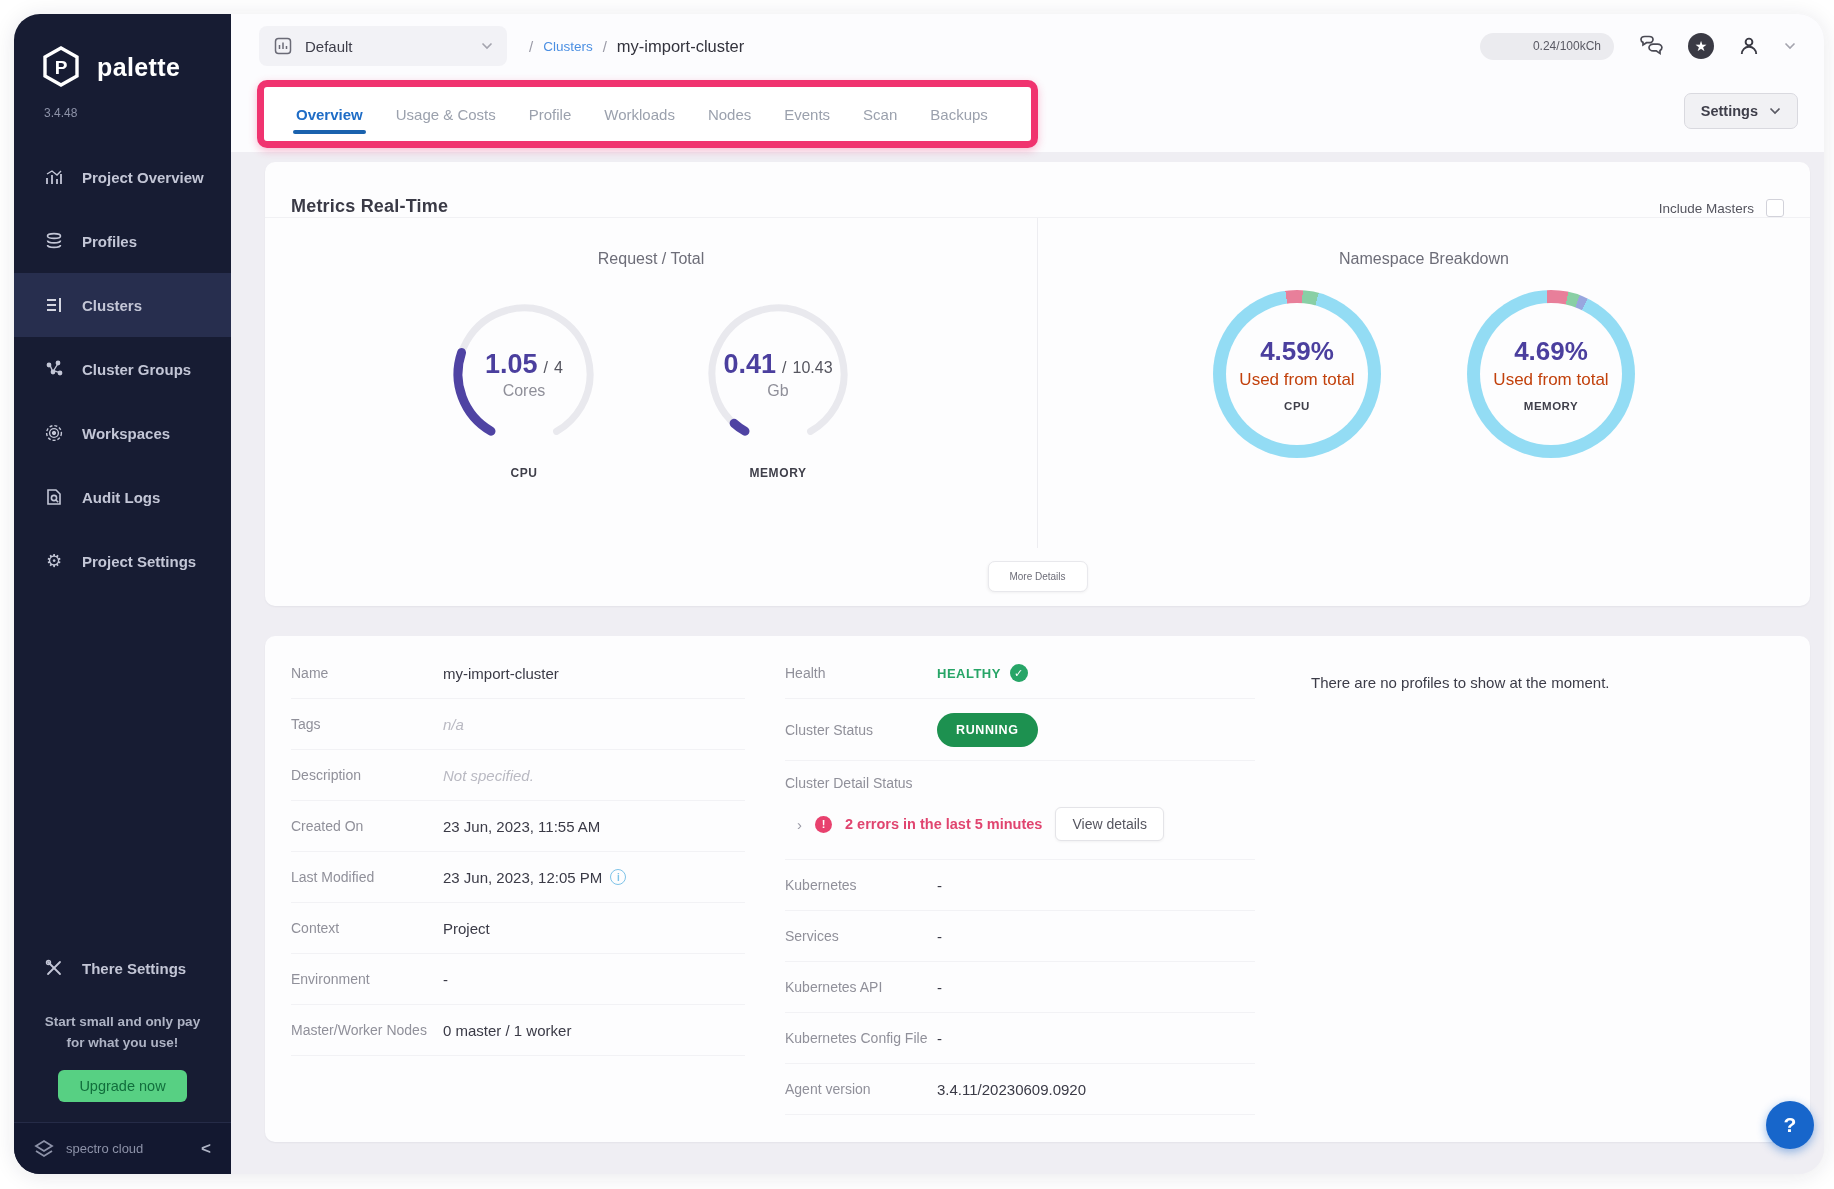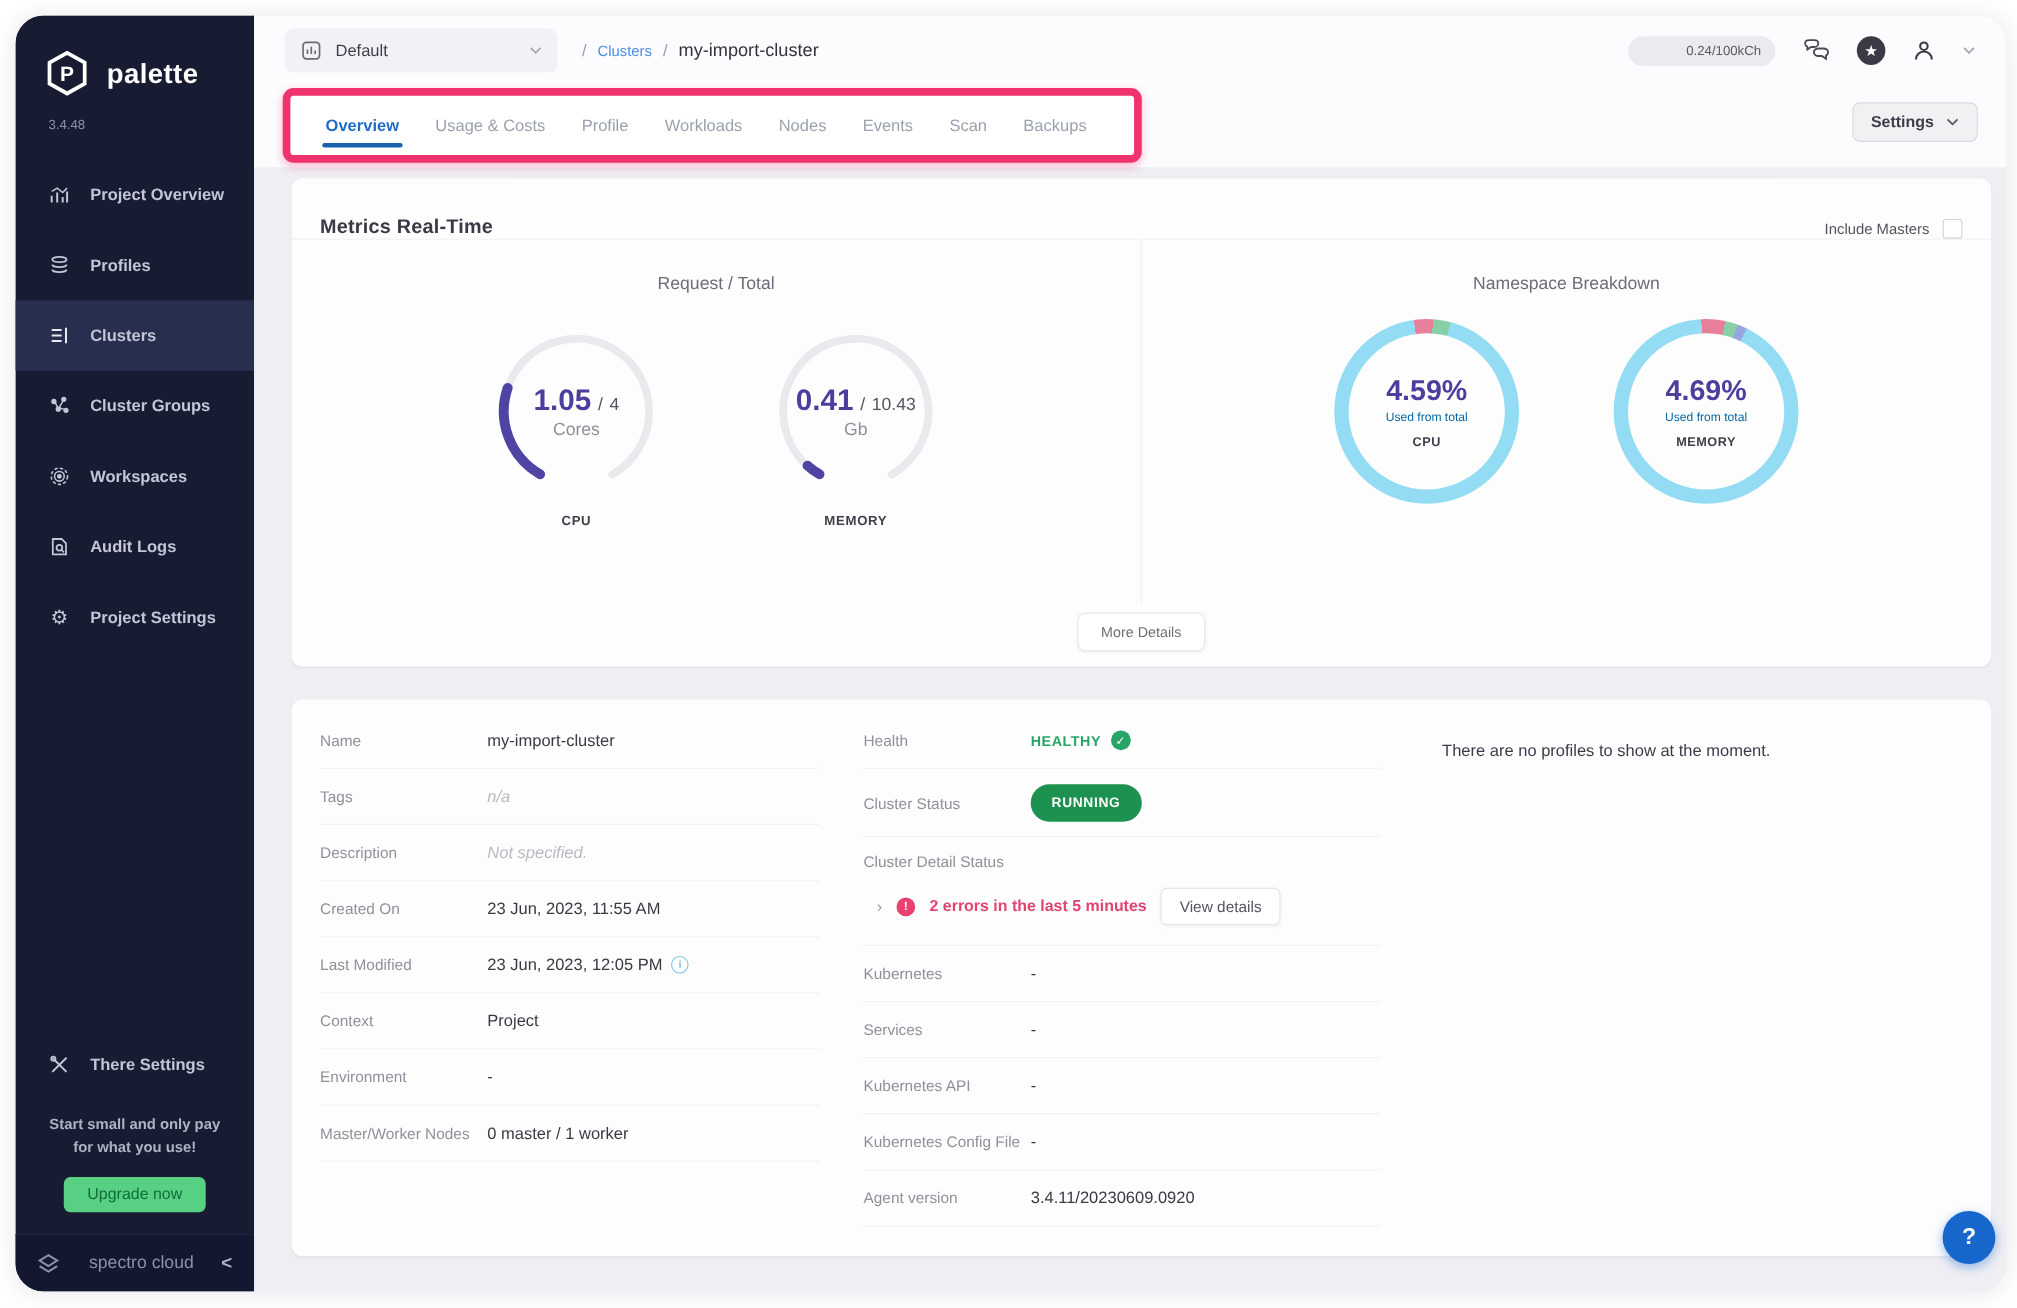--- a/index.html
+++ b/index.html
@@ -23,21 +23,21 @@
   .menu-item.active { background:#272e4e; }
   .icon20 { width:20px; height:20px; display:block; flex-shrink:0; }
   .glyph-icon { width:20px; text-align:center; font-size:18px; line-height:20px; flex-shrink:0; }
   .sidebar-bottom { margin-top:auto; }
   .promo { text-align:center; color:#aeb3c4; font-size:13.5px; font-weight:600; line-height:1.55; margin-top:12px; }
   .upgrade-btn { display:block; margin:16px auto 20px; background:#57d083; color:#116e3c;
     border:none; border-radius:6px; padding:8px 21px; font-size:14.5px; font-weight:400; cursor:pointer;
     font-family:inherit; }
   .sidebar-footer { height:52px; background:#131830; border-top:1px solid #252b47;
     display:flex; align-items:center; gap:10px; padding:0 20px 0 18px; }
-  .footer-brand { color:#8d92a8; font-size:16px; flex:1;text-align:center; }
+  .footer-brand { color:#8d92a8; font-size:13px; flex:1; }
   .collapse-chevron { color:#aeb3c4; font-size:17px; font-weight:700; cursor:pointer; }
   
   .main { flex:1; display:flex; flex-direction:column; min-width:0; }
   .topbar { height:64px; background:#fcfcfe; display:flex; align-items:center; padding:0 28px; }
   .project-selector { width:248px; height:40px; background:#f2f2f6; border-radius:8px;
     display:flex; align-items:center; gap:12px; padding:0 14px; cursor:pointer; }
   .selector-label { font-size:15px; color:#3e3e4a; flex:1; }
   .breadcrumb { display:flex; align-items:center; gap:10px; margin-left:22px; }
   .crumb-sep { color:#9a9aa6; font-size:15px; }
   .crumb-link { color:#4b8fe2; font-size:13.5px; cursor:pointer; }
@@ -88,25 +88,25 @@
     align-items:center; justify-content:center; }
   .gauge-vline { display:flex; align-items:baseline; gap:6px; }
   .gauge-value { font-size:27px; font-weight:700; color:#4b3f9e; }
   .gauge-sep, .gauge-total { font-size:16px; color:#55555f; }
   .gauge-unit { font-size:16px; color:#8f8f99; margin-top:2px; }
   .ring-label { margin-top:8px; font-size:12px; font-weight:700; color:#3f3f4a; letter-spacing:.6px; }
   .donut { position:relative; width:168px; height:168px; border-radius:50%; }
   .donut-hole { position:absolute; inset:13px; border-radius:50%; background:#fdfdfe;
     display:flex; flex-direction:column; align-items:center; justify-content:center; }
   .donut-pct { font-size:26px; font-weight:700; color:#4b3f9e; }
-  .donut-sub { font-size:11px; color:#0369a1; margin-top:3px; }
+  .donut-sub { font-size:17px; color:#c2410c; margin-top:3px; }
   .donut-label { font-size:11.5px; font-weight:700; color:#3f3f4a; letter-spacing:.5px; margin-top:10px; }
   .more-details-btn { position:absolute; left:50%; bottom:14px; transform:translateX(-50%);
     background:#ffffff; border:1px solid #e8e8ec; border-radius:7px; padding:9px 21px;
-    font-size:13px; color:#6d6d78; cursor:pointer; font-family:inherit;
+    font-size:10px; color:#6d6d78; cursor:pointer; font-family:inherit;
     box-shadow:0 1px 3px rgba(0,0,0,.05); }
   
   .details-card { margin-top:30px; height:506px; display:flex; padding:12px 0 0 0; }
   .col1 { width:520px; padding:0 40px 0 26px; }
   .col2 { width:500px; padding:0 30px 0 0; }
   .col3 { flex:1; padding:26px 20px 0 26px; font-size:15px; color:#3c3c48; }
   .irow { display:flex; align-items:center; min-height:51px; border-bottom:1px solid #f2f2f5; }
   .ilabel { width:152px; flex-shrink:0; font-size:14px; color:#90909a; }
   .ivalue { font-size:15px; color:#3a3a46; display:flex; align-items:center; gap:8px; }
   .ivalue.muted { color:#b9b9c2; font-style:italic; }

